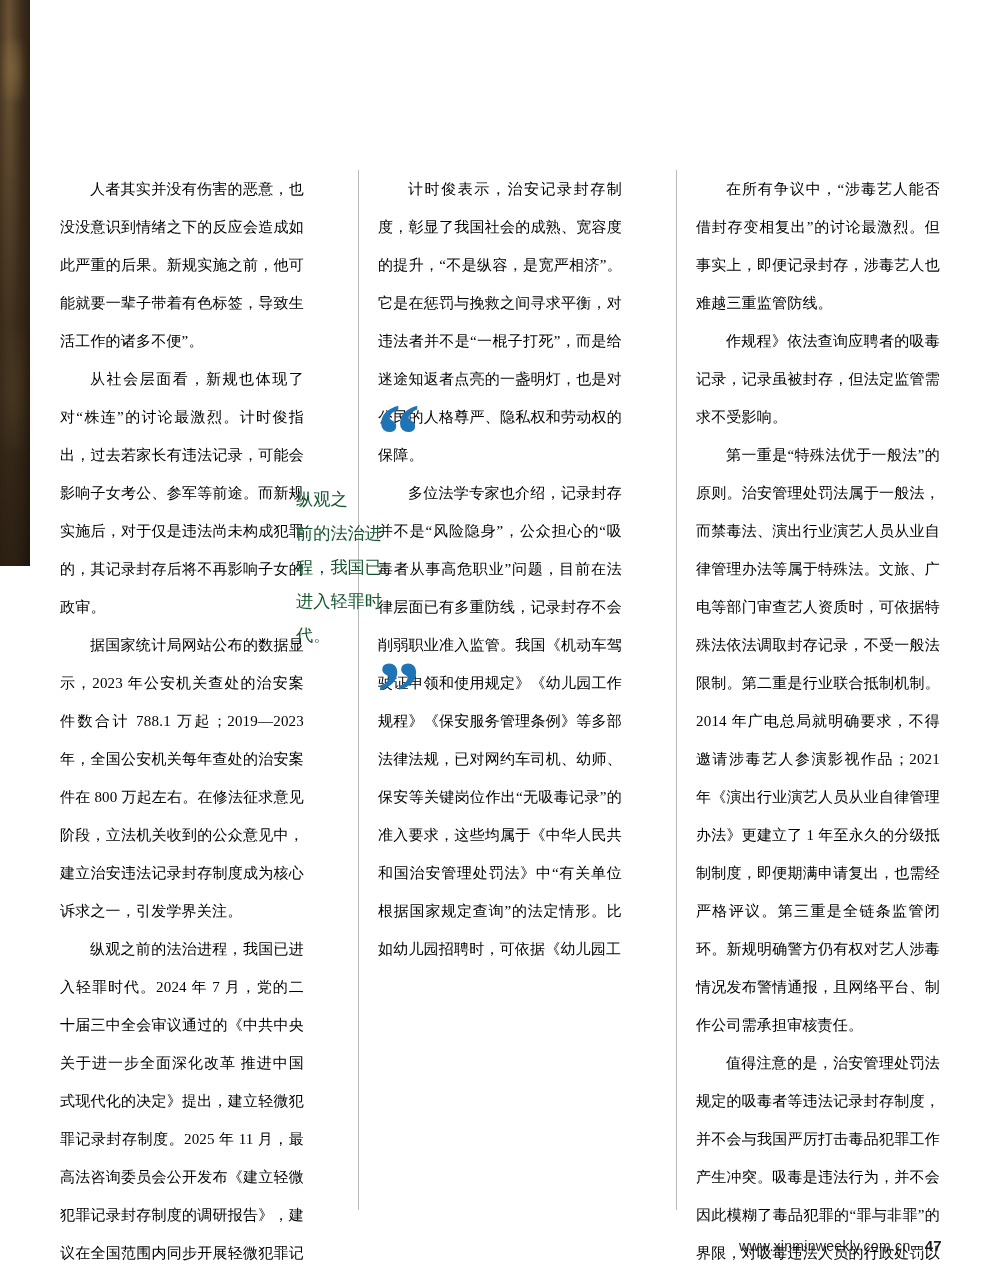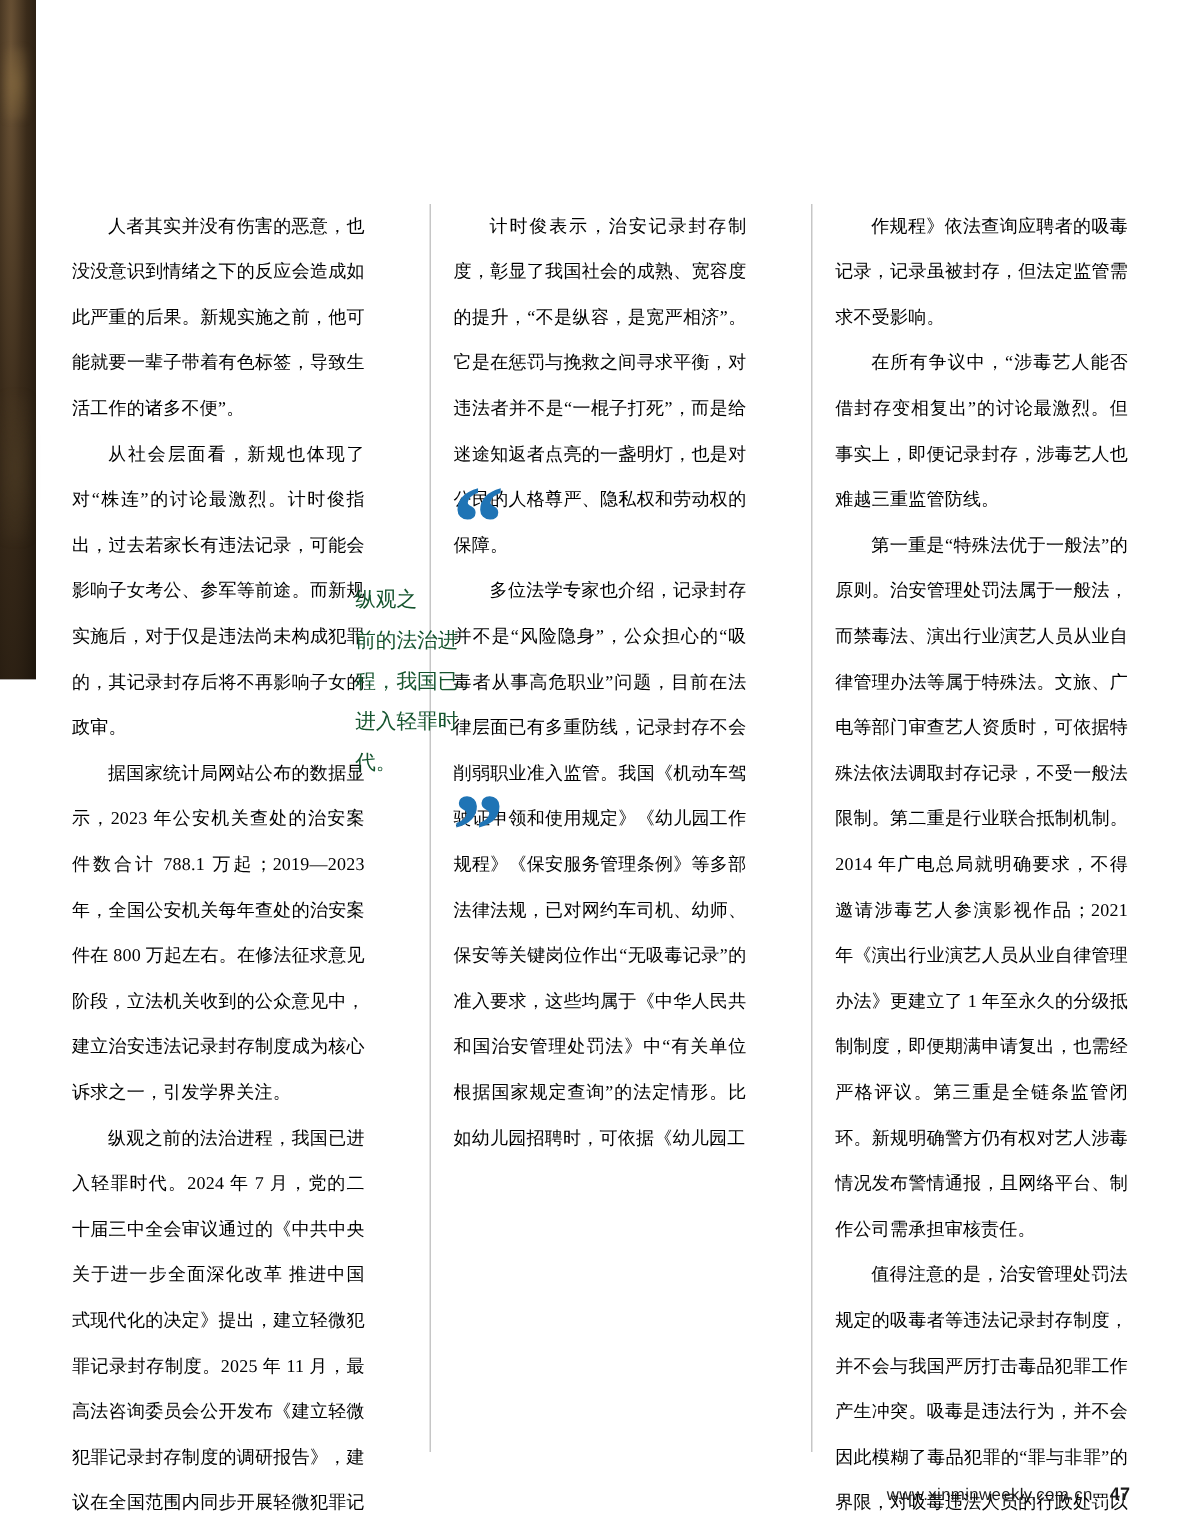--- a/index.html
+++ b/index.html
@@ -172,22 +172,22 @@
   </div>
 
   <div class="col col-2">
     <p class="para">计时俊表示，治安记录封存制度，彰显了我国社会的成熟、宽容度的提升，“不是纵容，是宽严相济”。它是在惩罚与挽救之间寻求平衡，对违法者并不是“一棍子打死”，而是给迷途知返者点亮的一盏明灯，也是对公民的人格尊严、隐私权和劳动权的保障。</p>
 
 
     <p class="para">多位法学专家也介绍，记录封存并不是“风险隐身”，公众担心的“吸毒者从事高危职业”问题，目前在法律层面已有多重防线，记录封存不会削弱职业准入监管。我国《机动车驾驶证申领和使用规定》《幼儿园工作规程》《保安服务管理条例》等多部法律法规，已对网约车司机、幼师、保安等关键岗位作出“无吸毒记录”的准入要求，这些均属于《中华人民共和国治安管理处罚法》中“有关单位根据国家规定查询”的法定情形。比如幼儿园招聘时，可依据《幼儿园工</p>
   </div>
 
   <div class="col col-3">
+    <p class="para">在所有争议中，“涉毒艺人能否借封存变相复出”的讨论最激烈。但事实上，即便记录封存，涉毒艺人也难越三重监管防线。</p>
     <p class="para">作规程》依法查询应聘者的吸毒记录，记录虽被封存，但法定监管需求不受影响。</p>
-    <p class="para">在所有争议中，“涉毒艺人能否借封存变相复出”的讨论最激烈。但事实上，即便记录封存，涉毒艺人也难越三重监管防线。</p>
     <p class="para">第一重是“特殊法优于一般法”的原则。治安管理处罚法属于一般法，而禁毒法、演出行业演艺人员从业自律管理办法等属于特殊法。文旅、广电等部门审查艺人资质时，可依据特殊法依法调取封存记录，不受一般法限制。第二重是行业联合抵制机制。2014 年广电总局就明确要求，不得邀请涉毒艺人参演影视作品；2021 年《演出行业演艺人员从业自律管理办法》更建立了 1 年至永久的分级抵制制度，即便期满申请复出，也需经严格评议。第三重是全链条监管闭环。新规明确警方仍有权对艺人涉毒情况发布警情通报，且网络平台、制作公司需承担审核责任。</p>
     <p class="para">值得注意的是，治安管理处罚法规定的吸毒者等违法记录封存制度，并不会与我国严厉打击毒品犯罪工作产生冲突。吸毒是违法行为，并不会因此模糊了毒品犯罪的“罪与非罪”的界限，对吸毒违法人员的行政处罚以及违法记录的封存，并不是对吸毒人员的“保护”，而是与刑法的衔接更完善了。</p>
 
   </div>
 </div>
 
 <div class="pullquote">
   <span class="qmark qmark-open">“</span>
   <div class="qtext">
     <div>纵观之</div>

